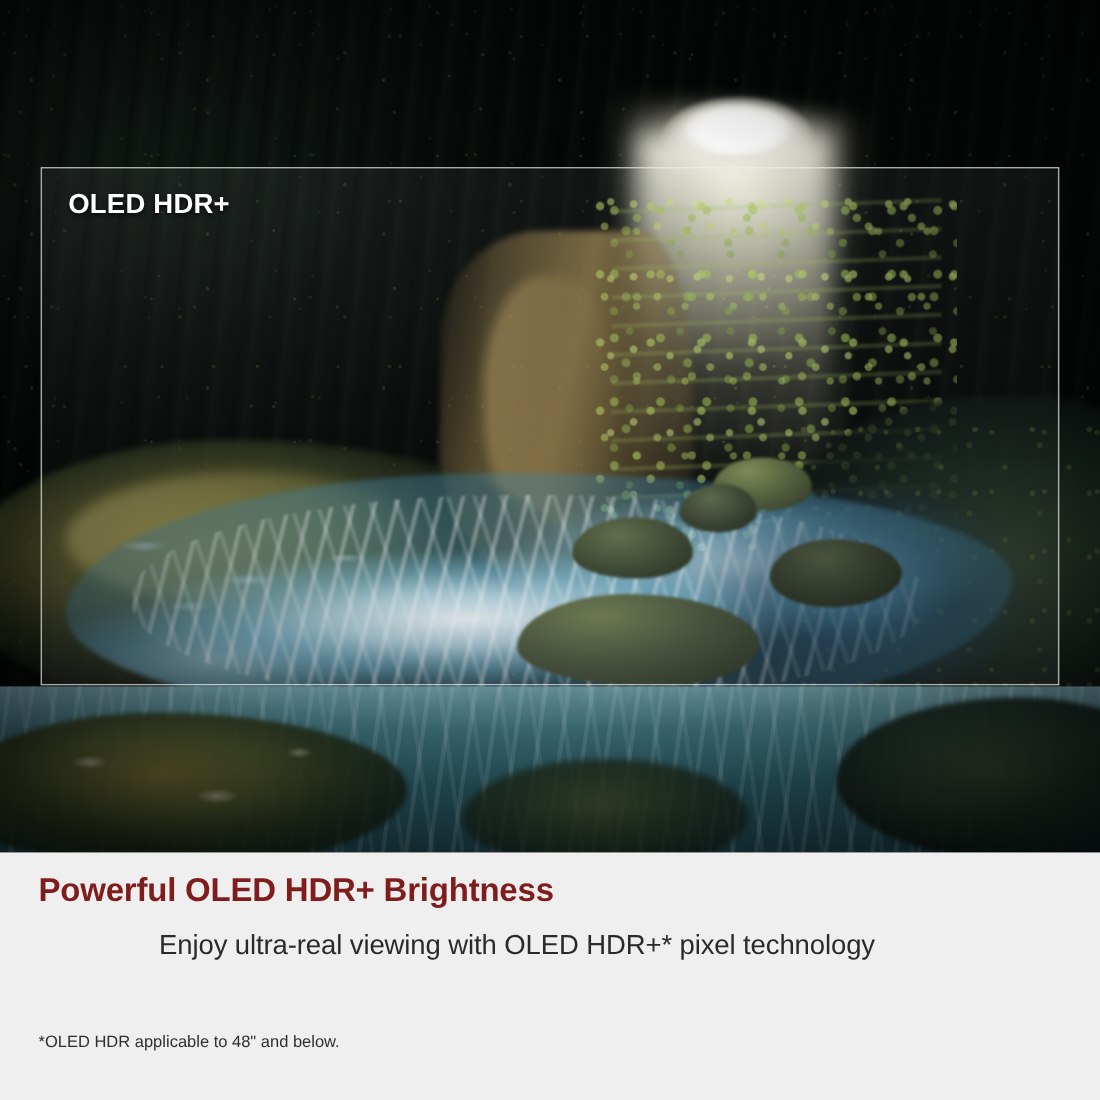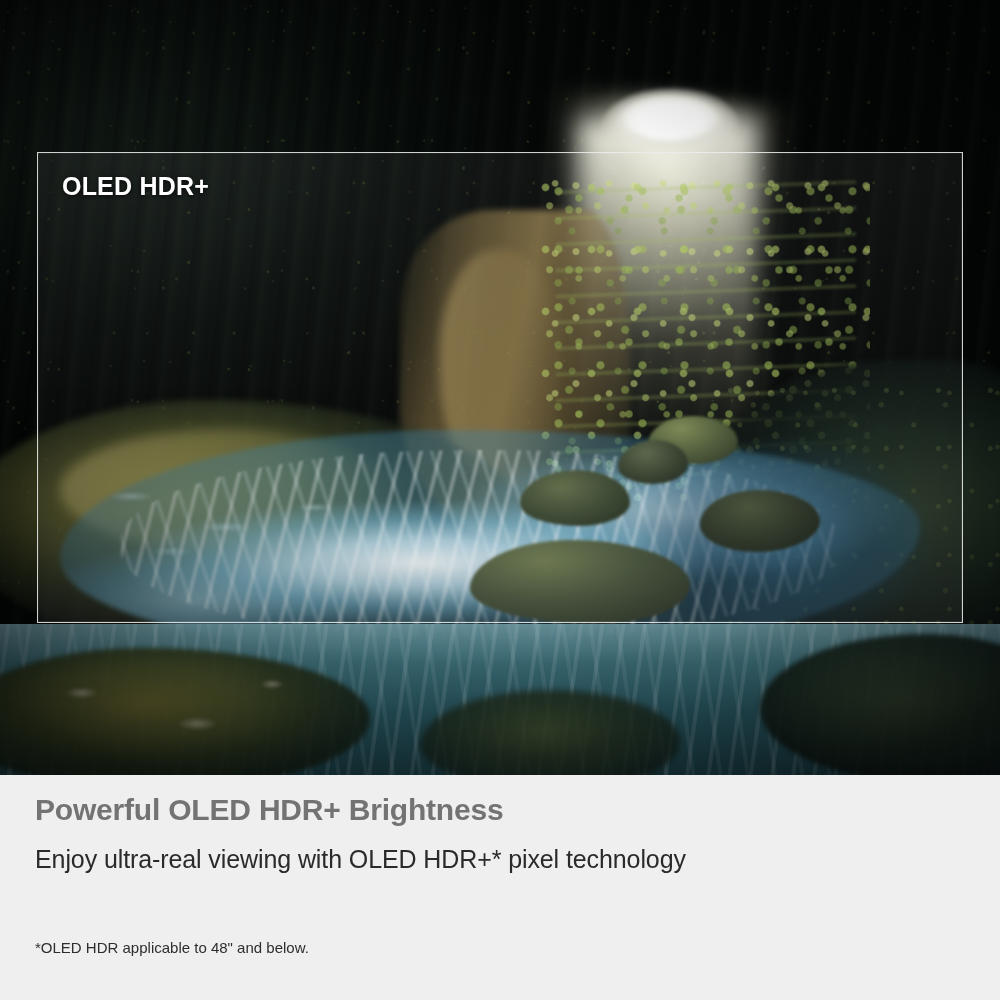--- a/index.html
+++ b/index.html
@@ -365,37 +365,37 @@
     width:1000px; height:225px;
     background:#efefef;
   }
 
   .caption-title {
     position:absolute;
     left:35px; top:18px;
     font-family:"Liberation Sans", sans-serif;
     font-size:30px;
     font-weight:700;
-    color:#737373;
+    color:#7f1d1d;
     letter-spacing:-.2px;
     white-space:nowrap;
   }
 
   .caption-body {
     position:absolute;
     left:35px; top:68px;
     width:870px;
     font-family:"Liberation Sans", sans-serif;
     font-size:25px;
     font-weight:400;
     line-height:33px;
     color:#2a2a2a;
     letter-spacing:-.1px;
   }
-  .caption-body-line { display:block; white-space:nowrap; }
+  .caption-body-line { display:block; white-space:nowrap;text-align:center; }
 
   .caption-footnote {
     position:absolute;
     left:35px; top:164px;
     font-family:"Liberation Sans", sans-serif;
     font-size:15px;
     font-weight:400;
     color:#2e2e2e;
     white-space:nowrap;
   }

